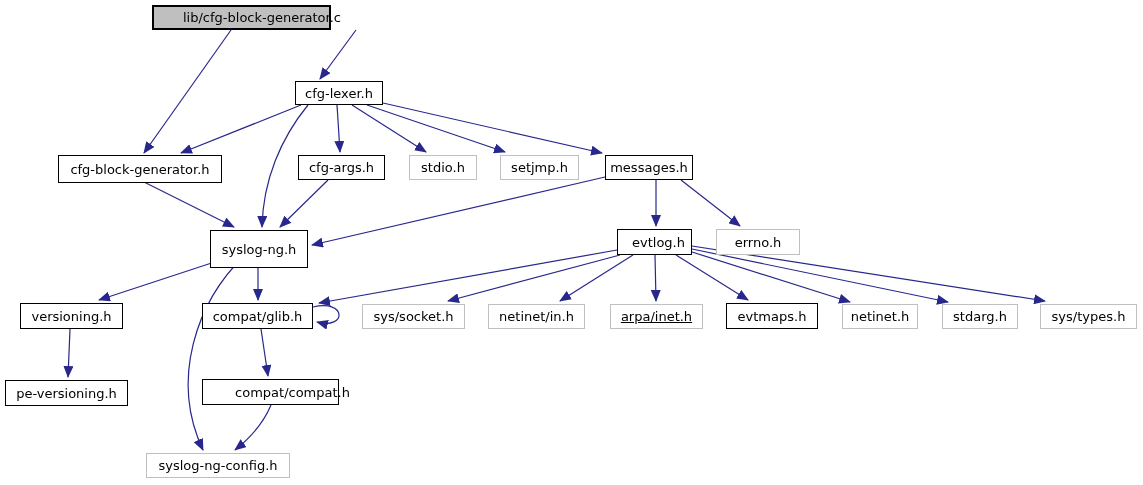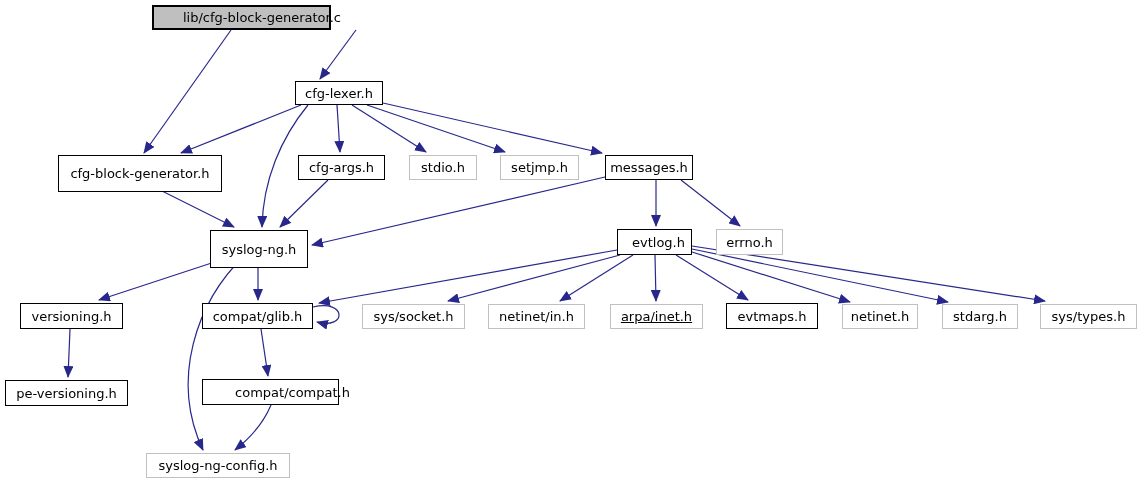--- a/index.html
+++ b/index.html
@@ -75,42 +75,42 @@
       <path d="M692,252 L850,302" class="edge" marker-end="url(#arrowhead)"></path>
       <path d="M692,249 L948,302" class="edge" marker-end="url(#arrowhead)"></path>
       <path d="M692,246 L1045,301" class="edge" marker-end="url(#arrowhead)"></path>
     </svg>
 <div class="node main" style="left: 152px; top: 5px; width: 179px; height: 25px; padding-left: 41px;">
       <span>lib/cfg-block-generator.c</span>
     </div>
     <div class="node internal" style="left: 295px; top: 81px; width: 88px; height: 24px;">
       <span>cfg-lexer.h</span>
     </div>
-    <div class="node internal" style="left: 58px; top: 155px; width: 164px; height: 37px;">
+    <div class="node internal" style="left: 58px; top: 155px; width: 164px; height: 28px;">
       <span>cfg-block-generator.h</span>
     </div>
     <div class="node internal" style="left: 298px; top: 155px; width: 87px; height: 25px;">
       <span>cfg-args.h</span>
     </div>
     <div class="node external" style="left: 409px; top: 155px; width: 68px; height: 25px;">
       <span>stdio.h</span>
     </div>
     <div class="node external" style="left: 500px; top: 155px; width: 79px; height: 25px;">
       <span>setjmp.h</span>
     </div>
     <div class="node internal" style="left: 605px; top: 155px; width: 88px; height: 25px;">
       <span>messages.h</span>
     </div>
     <div class="node internal" style="left: 210px; top: 230px; width: 98px; height: 38px;">
       <span>syslog-ng.h</span>
     </div>
     <div class="node internal" style="left: 617px; top: 229px; width: 75px; height: 26px; padding-left: 8px;">
       <span>evtlog.h</span>
     </div>
-    <div class="node external" style="left: 716px; top: 229px; width: 67px; height: 26px; text-align: right;">
+    <div class="node external" style="left: 716px; top: 229px; width: 84px; height: 26px; text-align: right;">
       <span>errno.h</span>
     </div>
     <div class="node internal" style="left: 20px; top: 303px; width: 103px; height: 26px;">
       <span>versioning.h</span>
     </div>
     <div class="node internal" style="left: 202px; top: 303px; width: 111px; height: 26px;">
       <span>compat/glib.h</span>
     </div>
     <div class="node external" style="left: 362px; top: 304px; width: 103px; height: 25px;">
       <span>sys/socket.h</span>

